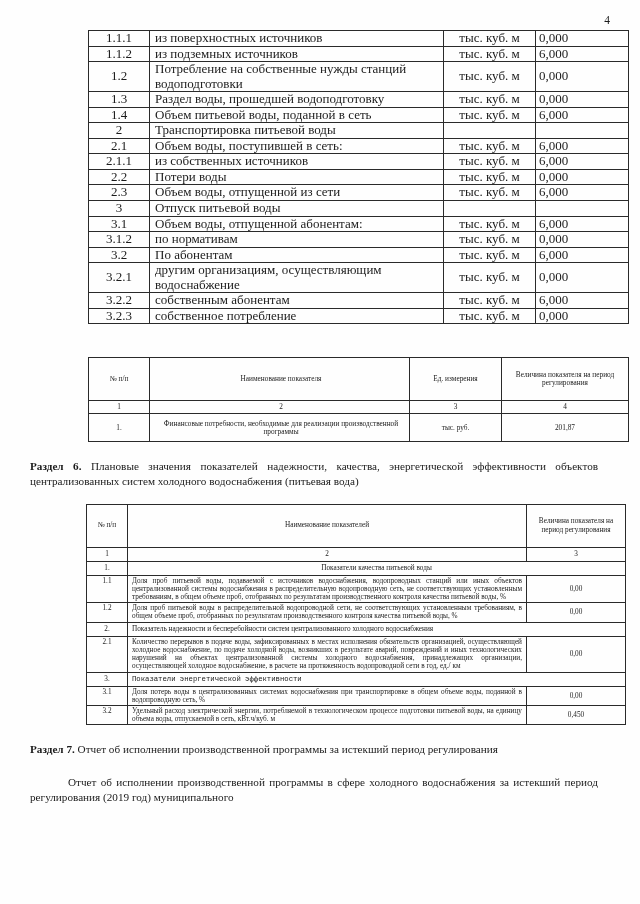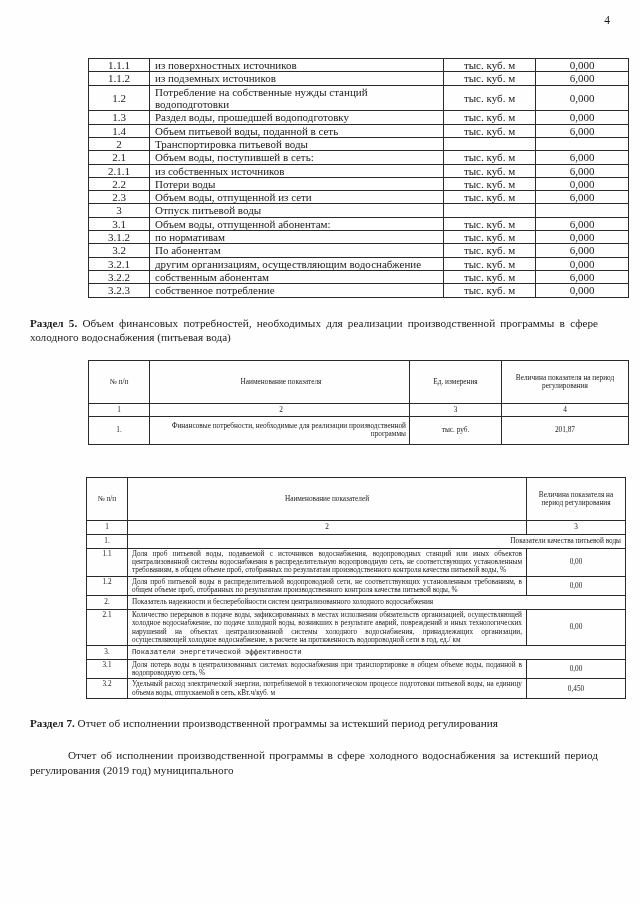--- a/index.html
+++ b/index.html
@@ -51,26 +51,26 @@
   table.doc-table th {
     border: 1px solid #2a2a2a;
     padding: 0px 3px;
     vertical-align: middle;
     font-weight: normal;
     line-height: 1.12;
   }
 
   
   .t1-wrap { margin: 0 0 0 88px; }
-  table.t1 { width: 510px; font-size: 11px; margin-top: 28px; }
+  table.t1 { width: 510px; font-size: 13px; }
   table.t1 td { height: 11.4px; padding: 0 3px; }
   .t1 .c-num   { width: 54px;  text-align: center; }
   .t1 .c-name  { width: 285px; text-align: left; padding-left: 5px; }
   .t1 .c-unit  { width: 85px;  text-align: center; }
-  .t1 .c-val   { width: 86px;  text-align: center; }
+  .t1 .c-val   { width: 86px;  text-align: left; }
 
   
   .section-head {
     margin: 0;
     padding: 0 42px 0 30px;
     font-size: 11.2px;
     line-height: 1.30;
     text-align: justify;
     text-indent: 0;
   }
@@ -86,21 +86,21 @@
   .t2-wrap { margin: 0 0 0 88px; }
   table.t2 { width: 509px; font-size: 7.3px; }
   .t2 .c-np    { width: 54px;  text-align: center; }
   .t2 .c-name  { width: 250px; text-align: left; padding-left: 6px; }
   .t2 .c-unit  { width: 85px;  text-align: center; }
   .t2 .c-val   { width: 120px; text-align: center; }
   .t2 .hdr-row td { height: 42px; vertical-align: middle; text-align: center; }
   .t2 .hdr-row td.c-name { }
   .t2 .numrow td { height: 12px; text-align: center; }
   .t2 .datarow td { height: 27px; }
-  .t2 .datarow td.c-name { text-align: right; }
+  .t2 .datarow td.c-name { text-align: center; }
 
   
   .t3-wrap { margin: 0 0 0 86px; }
   table.t3 { width: 512px; font-size: 7.25px; }
   table.t3 td { padding: 1px 4px; }
   .t3 .c-np   { width: 32px;  text-align: center; vertical-align: middle; }
   .t3 .c-name { width: 390px; text-align: justify; text-justify: inter-word; hyphens: none; }
   .t3 .c-val  { width: 90px;  text-align: center; vertical-align: middle; }
   .t3 .hdr-row td { text-align: center; vertical-align: middle; height: 40px; }
   .t3 .numrow td { text-align: center; height: 11px; }
@@ -230,21 +230,20 @@
               <td class="c-num">3.2.3</td>
               <td class="c-name">собственное потребление</td>
               <td class="c-unit">тыс. куб. м</td>
               <td class="c-val">0,000</td>
             </tr>
           </tbody>
       </table>
     </div>
 
     <div class="gap-before-h5"></div>
-    <p class="section-head"><span class="lead">Раздел 5.</span><span> Объем финансовых потребностей, необходимых для реализации производственной программы в сфере холодного водоснабжения (питьевая вода)</span></p>
     <div class="gap-after-h5"></div>
 
     <div class="t2-wrap">
       <table class="doc-table t2">
         <tbody>
           <tr class="hdr-row">
             <td class="c-np">№ п/п</td>
             <td class="c-name">Наименование показателя</td>
             <td class="c-unit">Ед. измерения</td>
             <td class="c-val">Величина показателя на период регулирования</td>
@@ -259,38 +258,39 @@
             <td class="c-np">1.</td>
             <td class="c-name">Финансовые потребности, необходимые для реализации производственной программы</td>
             <td class="c-unit">тыс. руб.</td>
             <td class="c-val">201,87</td>
           </tr>
         </tbody>
       </table>
     </div>
 
     <div class="gap-before-h6"></div>
+    <p class="section-head"><span class="lead">Раздел 6.</span><span> Плановые значения показателей надежности, качества, энергетической эффективности объектов централизованных систем холодного водоснабжения (питьевая вода)</span></p>
     <div class="gap-after-h6"></div>
 
     <div class="t3-wrap">
       <table class="doc-table t3">
         <tbody id="t3-body">
           <tr class="hdr-row">
             <td class="c-np">№ п/п</td>
             <td class="c-name">Наименование показателей</td>
             <td class="c-val">Величина показателя на период регулирования</td>
           </tr>
           <tr class="numrow">
             <td class="c-np">1</td>
             <td class="c-name">2</td>
             <td class="c-val">3</td>
           </tr>
         <tr class="grouprow">
               <td class="c-np">1.</td>
-              <td class="c-name span2" colspan="2" style="text-align: right;">Показатели качества питьевой воды</td>
+              <td class="c-name span2" colspan="2" style="text-align: center;">Показатели качества питьевой воды</td>
             </tr>
             <tr class="datarow">
               <td class="c-np" style="vertical-align: top;">1.1</td>
               <td class="c-name">Доля проб питьевой воды, подаваемой с источников водоснабжения, водопроводных станций или иных объектов централизованной системы водоснабжения в распределительную водопроводную сеть, не соответствующих установленным требованиям, в общем объеме проб, отобранных по результатам производственного контроля качества питьевой воды, %</td>
               <td class="c-val">0,00</td>
             </tr>
             <tr class="datarow">
               <td class="c-np" style="vertical-align: top;">1.2</td>
               <td class="c-name">Доля проб питьевой воды в распределительной водопроводной сети, не соответствующих установленным требованиям, в общем объеме проб, отобранных по результатам производственного контроля качества питьевой воды, %</td>
               <td class="c-val">0,00</td>

